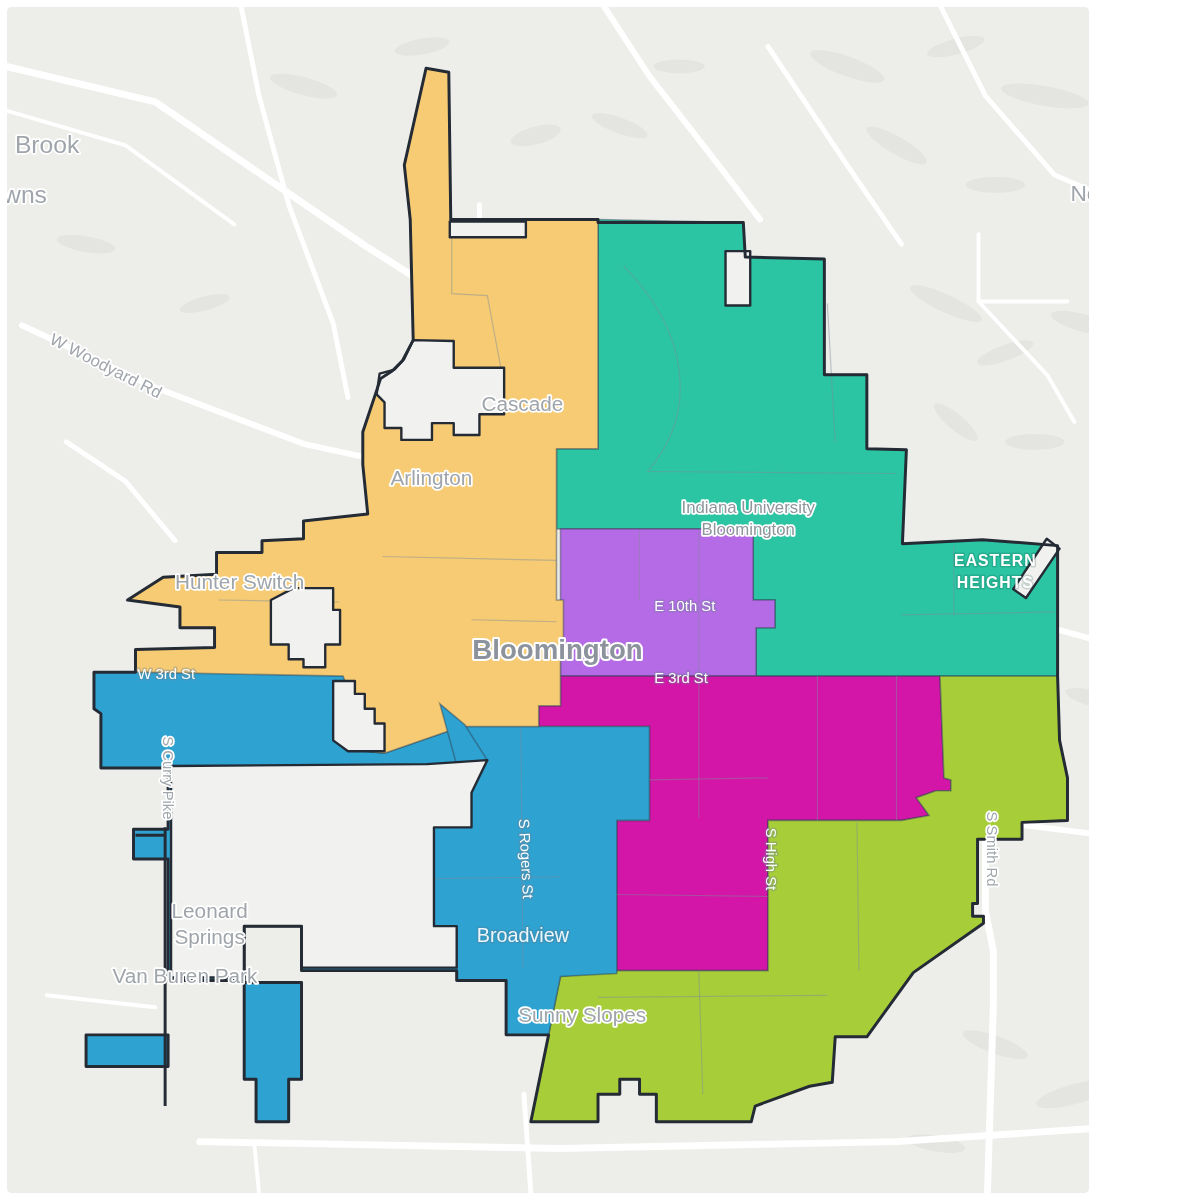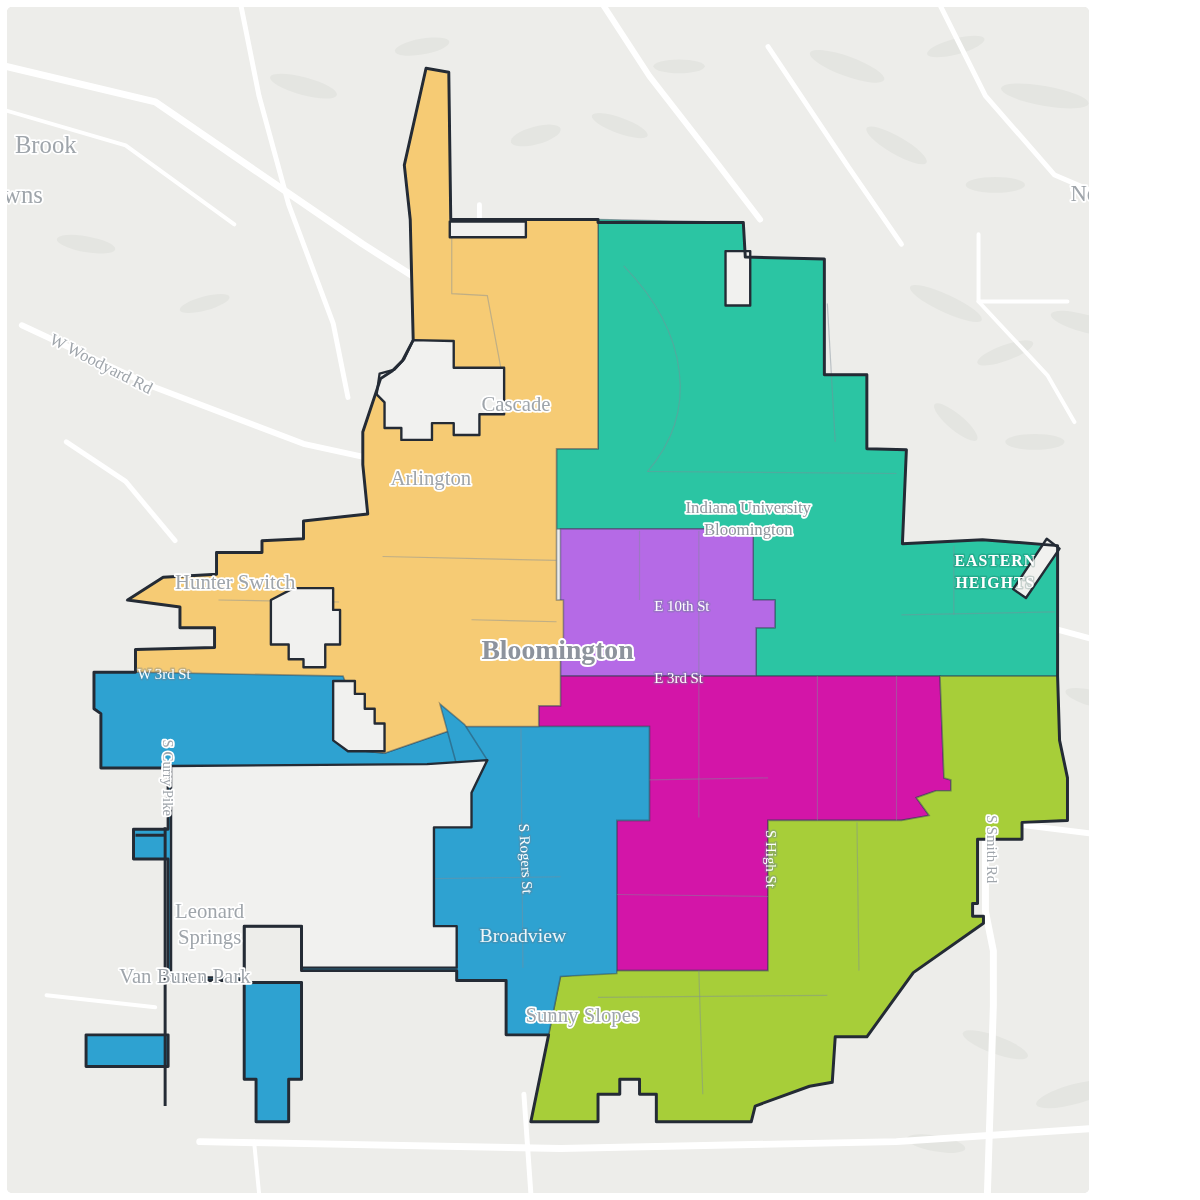--- a/index.html
+++ b/index.html
@@ -1,17 +1,17 @@
 <!DOCTYPE html>
 <html style="--district_orange: #F6CB74; --district_teal: #2BC5A3; --district_purple: #B56AE6; --district_magenta: #D315A8; --district_blue: #2EA2D1; --district_lime: #A7CE39; --land: #EDEDEA; --road: #FFFFFF; --city_boundary: #242B35; --subline: #7E8C9A; --water: #C5CFD4; --hillshade: #E4E5E1; --label_gray: #9FA5AB; --label_dark: #8D939D; --label_white: #FFFFFF;"><head>
 <meta charset="utf-8">
 <style>
   html,body{margin:0;padding:0;background:#ffffff;}
   .stage{position:relative;width:1096px;height:1200px;background:#ffffff;overflow:hidden;
-         font-family:Liberation Serif, serif;}
+         font-family:Liberation Sans, sans-serif;}
   .map-frame{position:absolute;inset:0;border:7px solid #ffffff;border-radius:12px;
              box-shadow:inset 0 0 0 1px #e2e2e0;overflow:hidden;background:var(--land,#EDEDEA);}
   svg{display:block;}
   .district{stroke:rgba(45,62,80,.45);stroke-width:1.6;}
   .enclave{fill:#F1F1EF;stroke:var(--city_boundary,#242B35);stroke-width:2.4;stroke-linejoin:round;}
   .perimeter{fill:none;stroke:var(--city_boundary,#242B35);stroke-width:3;stroke-linejoin:round;}
   .road{fill:none;stroke:var(--road,#fff);stroke-linecap:round;stroke-linejoin:round;}
   .subline{fill:none;stroke:#7E8C9A;stroke-width:1.2;opacity:.45;}
   .hill{fill:#E4E5E1;}
   text{paint-order:stroke;stroke:#ffffff;stroke-width:3.5px;stroke-linejoin:round;}

